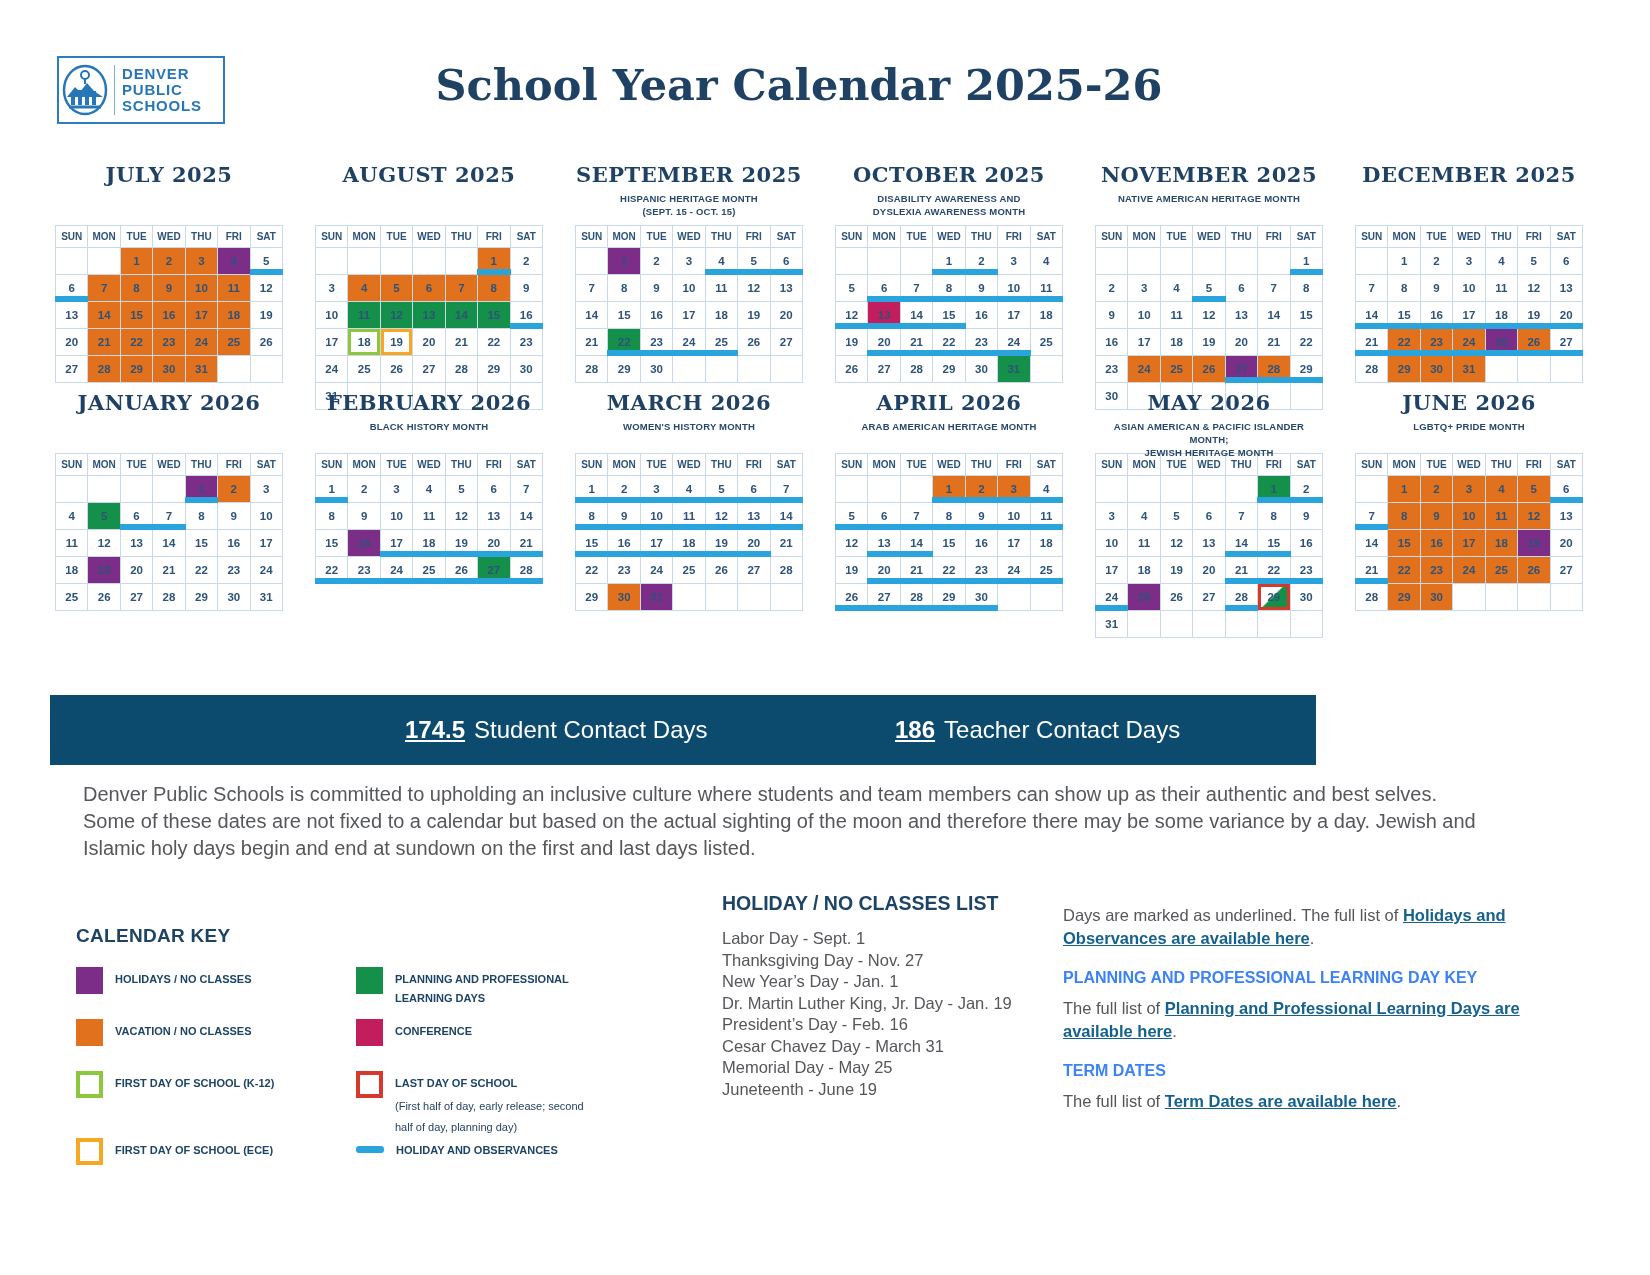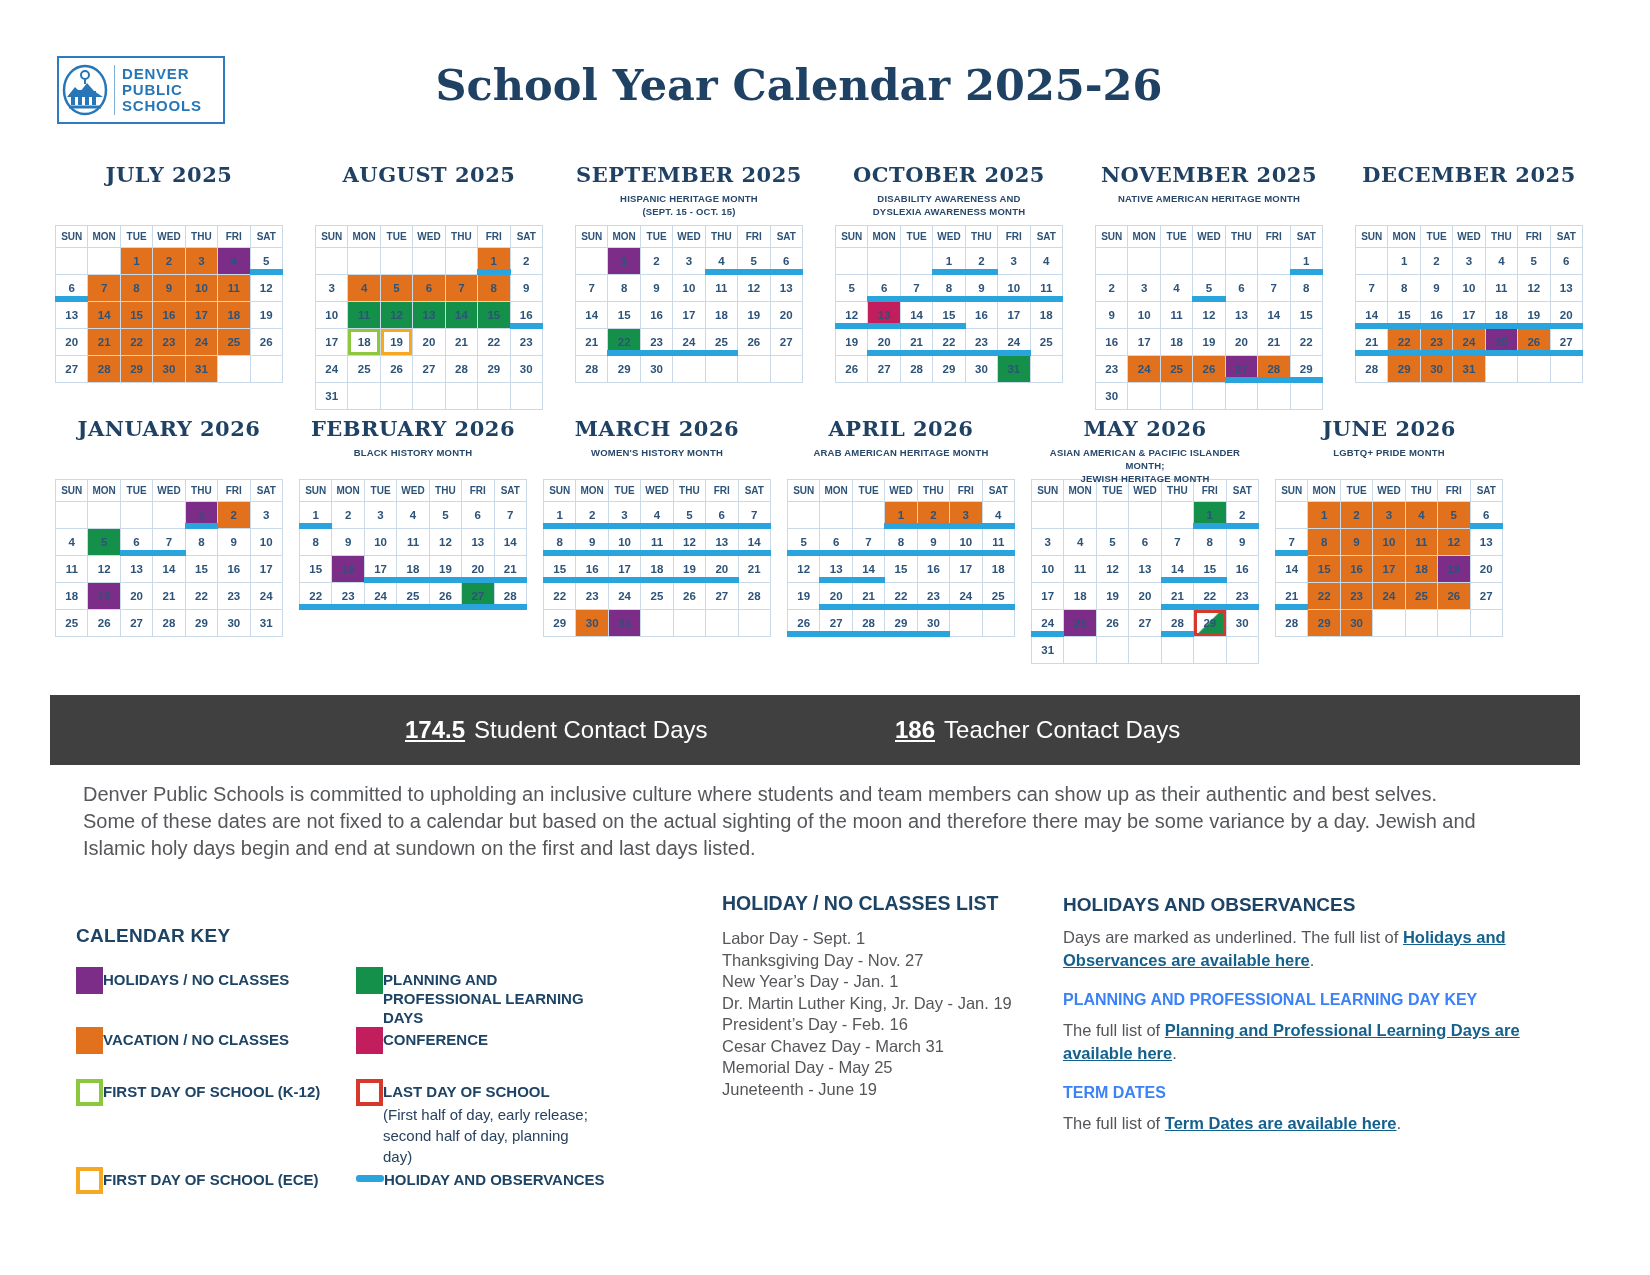--- a/index.html
+++ b/index.html
@@ -12,58 +12,58 @@
     border:2px solid #2e7cc0; display:flex; align-items:center; padding:4px 2px; background:#fff; }
   .logo-icon{ width:48px; height:54px; flex:0 0 auto; }
   .logo-div{ width:1px; height:50px; background:#7fb0d8; margin:0 7px 0 5px; }
   .logo-text{ color:#2777b8; font-weight:bold; font-size:15px; line-height:16px; letter-spacing:.8px; }
   .page-title{ position:absolute; left:16px; top:60px; width:1566px; text-align:center;
     font-family:"DejaVu Serif", serif; font-weight:bold; font-size:43px; color:#1e4164; }
   
   .months-row{ position:absolute; left:55px; width:1530px; display:grid;
     grid-template-columns:repeat(6,228px); column-gap:32px; }
   .months-row1{ top:155px;gap:32px; }
-  .months-row2{ top:409px;gap:16px; }
+  .months-row2{ top:383px; }
   .month-head{ height:70px; text-align:center; }
   .month-title{ font-family:"DejaVu Serif", serif; font-weight:bold; font-size:21px;
     color:#1e4164; letter-spacing:.5px; padding-top:7px; }
   .month-sub{ margin-top:5px; font-size:9.5px; font-weight:bold; color:#27476b; line-height:13px; letter-spacing:.2px;}
   table.cal{ border-collapse:collapse; width:228px; table-layout:fixed; background:#fff; }
   table.cal th{ border:1px solid #c9d9e8; height:22px; font-size:10px; font-weight:bold; color:#2d5379; }
   table.cal td{ border:1px solid #c9d9e8; height:27px; text-align:center; vertical-align:middle;
     font-size:11.5px; font-weight:bold; color:#2d5379; position:relative; }
   td.f-vac{ background:#e2711d; color:#fff; }
   td.f-hol{ background:#7b2d87; color:#fff; }
   td.f-plan{ background:#15904a; color:#fff; }
   td.f-conf{ background:#c21d5c; color:#fff; }
   td.o-k12{ box-shadow:inset 0 0 0 3px #8dc63f; }
   td.o-ece{ box-shadow:inset 0 0 0 3px #f7a823; }
   td.last-day{ background:linear-gradient(135deg,#ffffff 46%,#15904a 46%); box-shadow:inset 0 0 0 3px #d6392c; }
   td.grey-day{ color:#9fb0bf; }
   td .ul{ position:absolute; left:-1px; right:-1px; bottom:-1px; height:6px; background:#29a4dd; z-index:2; }
   
-  .banner{ position:absolute; left:50px; top:695px; width:1530px; height:70px; background:#404040; }
+  .banner{ position:absolute; left:50px; top:695px; width:1266px; height:70px; background:#0c4a6e; }
   .stat{ position:absolute; top:0; height:70px; display:flex; align-items:center; color:#fff; font-size:24px; }
   .stat-1{ left:355px; } .stat-2{ left:845px; }
   .stat .num{ font-weight:bold; text-decoration:underline; }
   .stat .lbl{ margin-left:9px; }
   
   .intro{ position:absolute; left:83px; top:781px; width:1395px; font-size:20px;
     color:#55575b; line-height:27px; }
   
   .sec-h{ font-weight:bold; color:#1d4365; }
   .key{ position:absolute; left:76px; top:895px; width:620px; }
   .key-title{ font-size:19px; letter-spacing:.3px;margin-top:30px; }
   .key-grid{ margin-top:20px; display:grid; grid-template-columns:280px 320px; grid-auto-rows:minmax(52px,auto); }
   .key-item{ display:flex; align-items:flex-start; }
   .sw{ flex:0 0 auto; display:inline-block; }
   .sw-fill{ width:27px; height:27px; }
   .sw-outline{ width:27px; height:27px; background:#fff; border:4px solid #000; }
   .sw-bar{ width:28px; height:7px; border-radius:3px; margin-top:8px; }
-  .key-label{ font-size:15px; font-weight:bold; color:#1d4365; line-height:19px; padding-top:3px; max-width:230px;}
+  .key-label{ margin-left:12px; font-size:11px; font-weight:bold; color:#1d4365; line-height:19px; padding-top:3px; max-width:230px;}
   .key-note{ font-weight:normal; color:#27425f; line-height:21px; margin-top:3px; max-width:205px; }
   .holiday-list{ position:absolute; left:722px; top:892px; width:330px; }
   .hl-title{ font-size:19.5px; }
   .hl-items{ margin-top:13px; font-size:16.5px; color:#54565a; line-height:21.5px; }
   .info{ position:absolute; left:1063px; top:894px; width:465px; }
   .info-sec{ margin-bottom:19px; }
   .info-h1{ font-size:19px; font-weight:bold; color:#1d4365; }
   .info-h2{ font-size:16px; font-weight:bold; color:#3b82f6; }
   .info-body{ margin-top:10px; font-size:16.5px; color:#54565a; line-height:23px; }
   .info-link{ font-weight:bold; text-decoration:underline; color:#15618e; cursor:pointer; }
@@ -1003,21 +1003,20 @@
       <div class="hl-item">Dr. Martin Luther King, Jr. Day - Jan. 19</div>
       <div class="hl-item">President’s Day - Feb. 16</div>
       <div class="hl-item">Cesar Chavez Day - March 31</div>
       <div class="hl-item">Memorial Day - May 25</div>
       <div class="hl-item">Juneteenth - June 19</div>
     </div>
 </div>
 
 <div class="info">
     <div class="info-sec">
-      <div class="info-h1">HOLIDAYS AND OBSERVANCES</div>
       <div class="info-body">Days are marked as underlined. The full list of <span class="info-link">Holidays and Observances are available here</span>.</div>
     </div>
     <div class="info-sec">
       <div class="info-h2">PLANNING AND PROFESSIONAL LEARNING DAY KEY</div>
       <div class="info-body">The full list of <span class="info-link">Planning and Professional Learning Days are available here</span>.</div>
     </div>
     <div class="info-sec">
       <div class="info-h2">TERM DATES</div>
       <div class="info-body">The full list of <span class="info-link">Term Dates are available here</span>.</div>
     </div>

